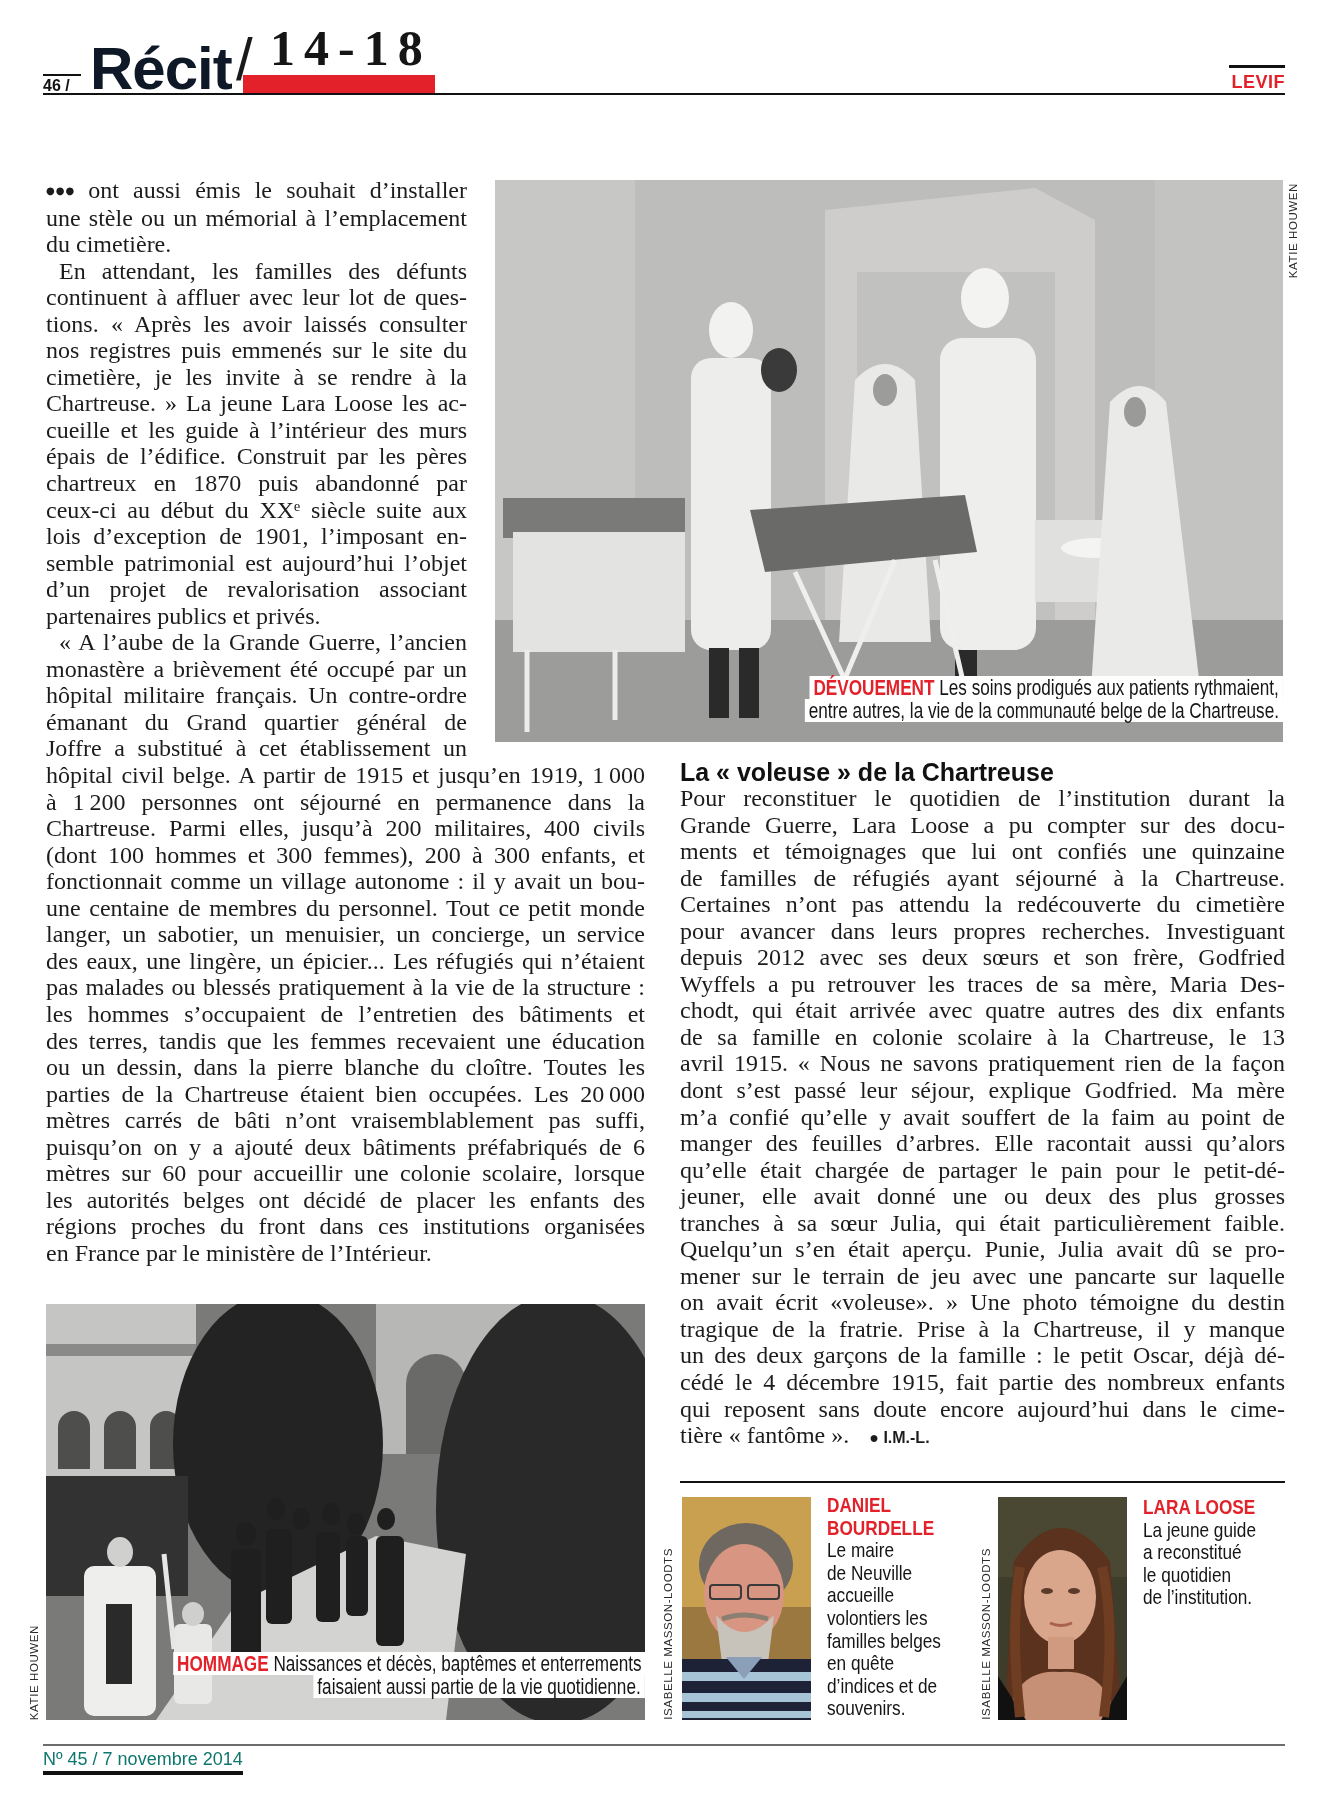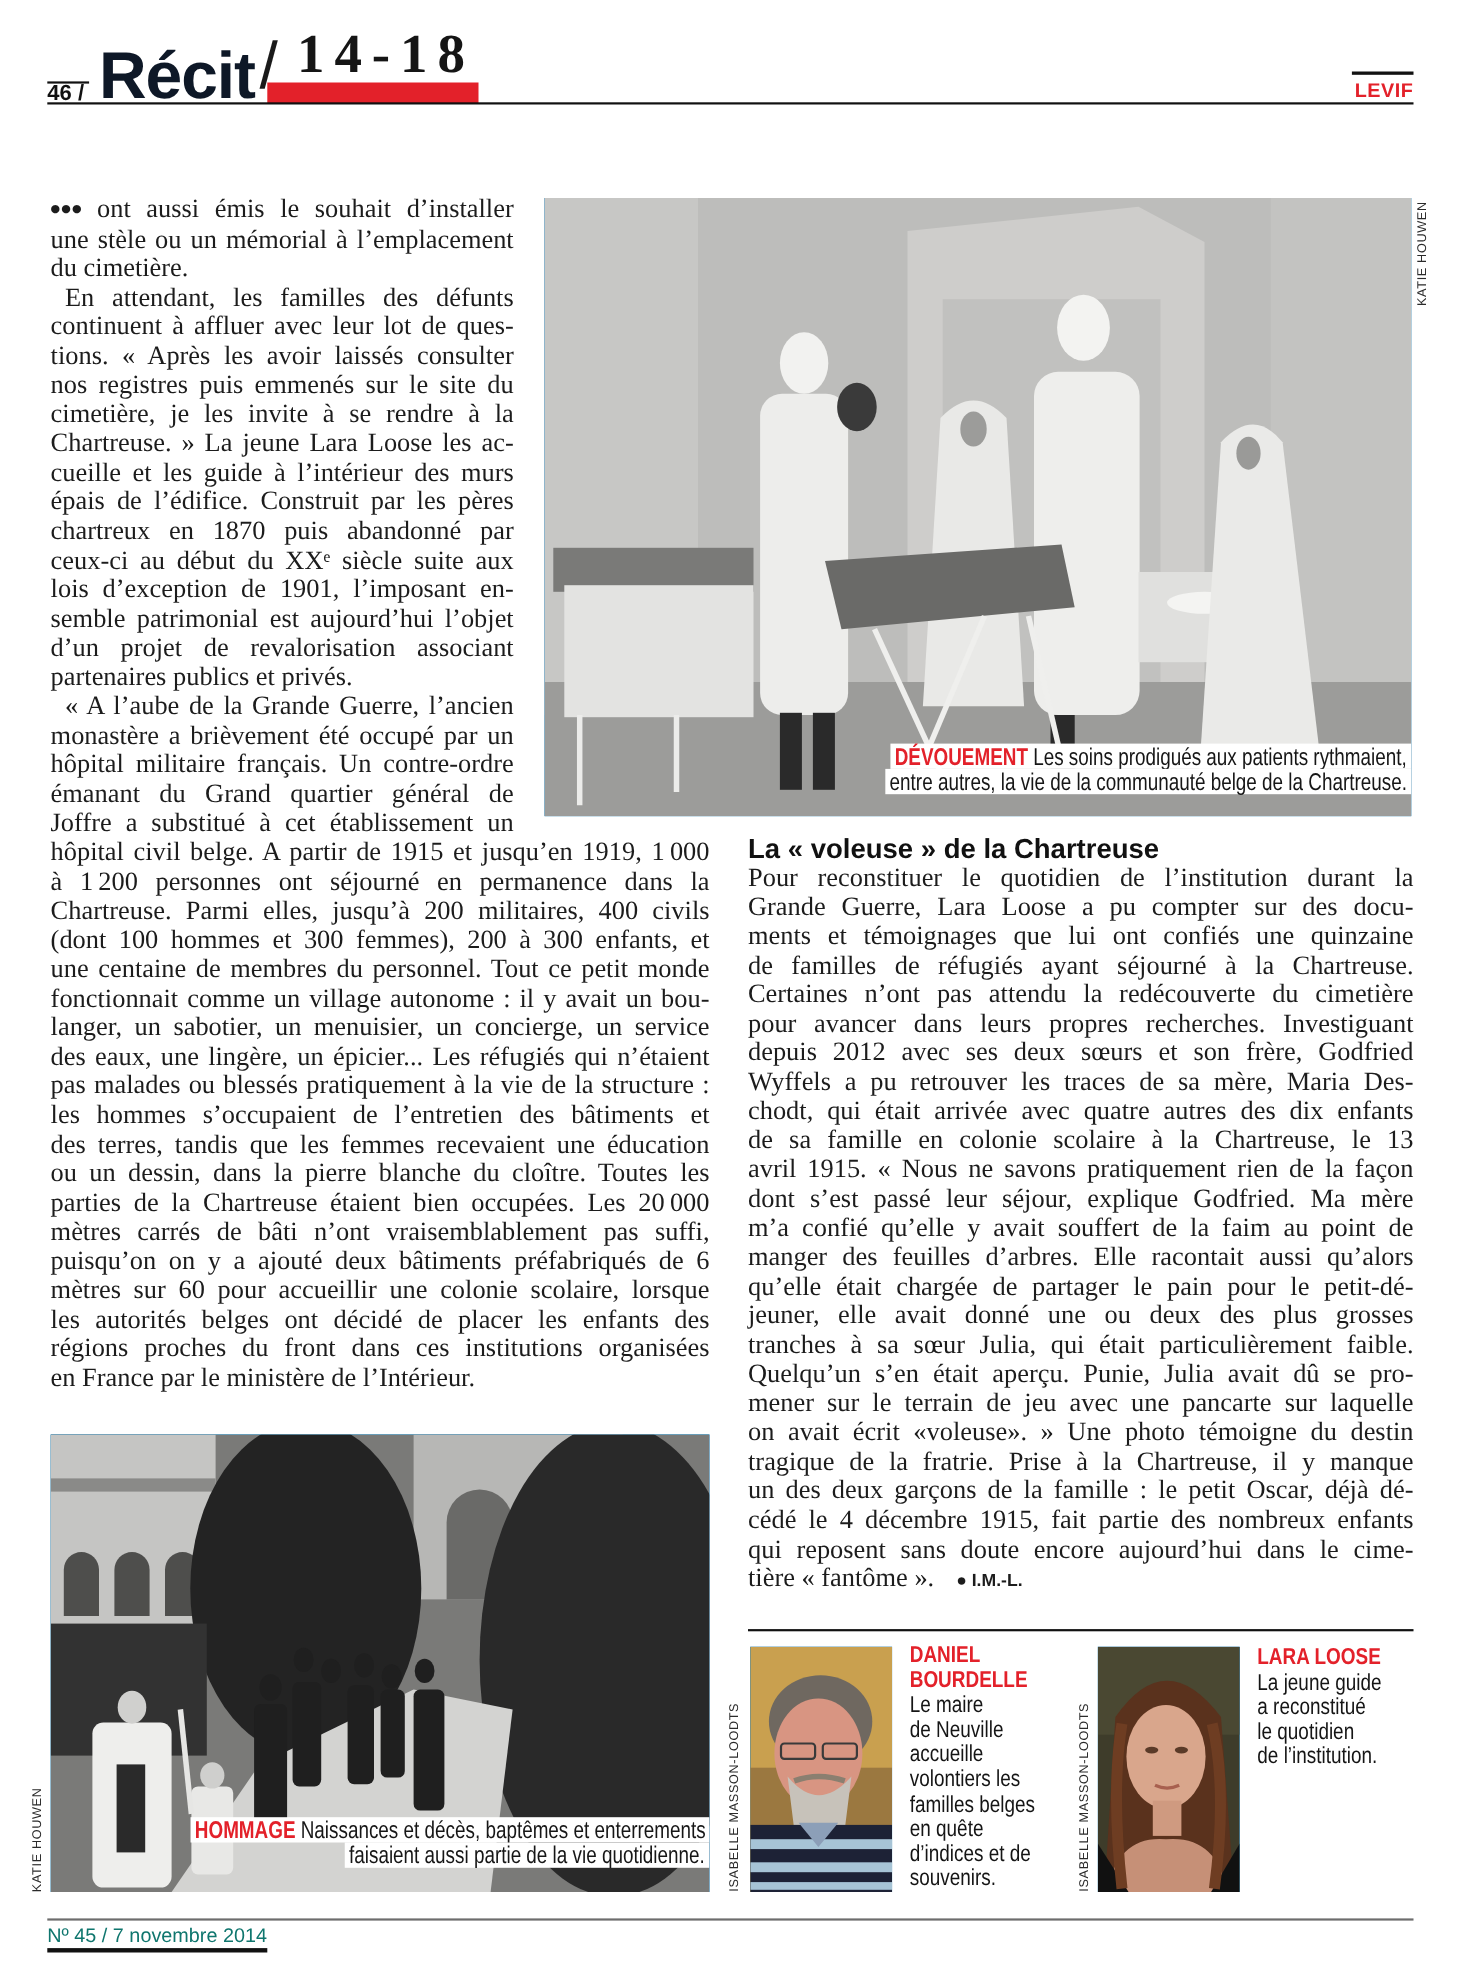--- a/index.html
+++ b/index.html
@@ -1,21 +1,21 @@
 <!DOCTYPE html>
 <html><head>
 <meta charset="utf-8">
 <style>
   html,body{margin:0;padding:0;background:#ffffff;}
   body{width:1331px;height:1800px;position:relative;overflow:hidden;color:#1b1b1b;}
   .abs{position:absolute;}
 
   
   .pn-bar{left:43px;top:74px;width:38px;height:2px;background:#111;}
-  .pagenum{left:43px;top:77px;font-family:"Liberation Sans",sans-serif;font-weight:bold;font-size:20px;line-height:17px;color:#111;white-space:nowrap;}
+  .pagenum{left:43px;top:77px;font-family:"Liberation Sans",sans-serif;font-weight:bold;font-size:16px;line-height:17px;color:#111;white-space:nowrap;}
   .section{left:90px;top:39px;font-family:"Liberation Sans",sans-serif;font-weight:bold;font-size:60px;line-height:60px;letter-spacing:-1px;color:#0e1827;white-space:nowrap;}
   .slash{left:236px;top:30px;font-family:"Liberation Sans",sans-serif;font-size:60px;line-height:60px;color:#1a1a1a;}
   .series{left:270px;top:23px;font-family:"Liberation Serif",serif;font-weight:bold;font-size:50px;line-height:50px;letter-spacing:9px;color:#151515;white-space:nowrap;}
   .redbar{left:243px;top:75px;width:192px;height:19px;background:#e3212a;}
   .hrule{left:43px;top:93px;width:1242px;height:2px;background:#111;}
   .levif-bar{left:1229px;top:65px;width:56px;height:3px;background:#111;}
   .levif{left:1215px;width:70px;text-align:right;top:73px;font-family:"Liberation Sans",sans-serif;font-weight:bold;font-size:18px;line-height:18px;letter-spacing:0.5px;color:#e3212a;}
 
   
   .serif-col{font-family:"Liberation Serif",serif;font-size:24px;line-height:26.55px;color:#1c1c1c;}
@@ -124,22 +124,22 @@
       <div class="line">monastère a brièvement été occupé par un</div>
       <div class="line">hôpital militaire français. Un contre-ordre</div>
       <div class="line">émanant du Grand quartier général de</div>
       <div class="line">Joffre a substitué à cet établissement un</div>
     </div>
   <div class="left-wide">
       <div class="line">hôpital civil belge. A partir de 1915 et jusqu’en 1919, 1 000</div>
       <div class="line">à 1 200 personnes ont séjourné en permanence dans la</div>
       <div class="line">Chartreuse. Parmi elles, jusqu’à 200 militaires, 400 civils</div>
       <div class="line">(dont 100 hommes et 300 femmes), 200 à 300 enfants, et</div>
+      <div class="line">fonctionnait comme un village autonome : il y avait un bou-</div>
       <div class="line">une centaine de membres du personnel. Tout ce petit monde</div>
-      <div class="line">fonctionnait comme un village autonome : il y avait un bou-</div>
       <div class="line">langer, un sabotier, un menuisier, un concierge, un service</div>
       <div class="line">des eaux, une lingère, un épicier... Les réfugiés qui n’étaient</div>
       <div class="line">pas malades ou blessés pratiquement à la vie de la structure :</div>
       <div class="line">les hommes s’occupaient de l’entretien des bâtiments et</div>
       <div class="line">des terres, tandis que les femmes recevaient une éducation</div>
       <div class="line">ou un dessin, dans la pierre blanche du cloître. Toutes les</div>
       <div class="line">parties de la Chartreuse étaient bien occupées. Les 20 000</div>
       <div class="line">mètres carrés de bâti n’ont vraisemblablement pas suffi,</div>
       <div class="line">puisqu’on on y a ajouté deux bâtiments préfabriqués de 6</div>
       <div class="line">mètres sur 60 pour accueillir une colonie scolaire, lorsque</div>

